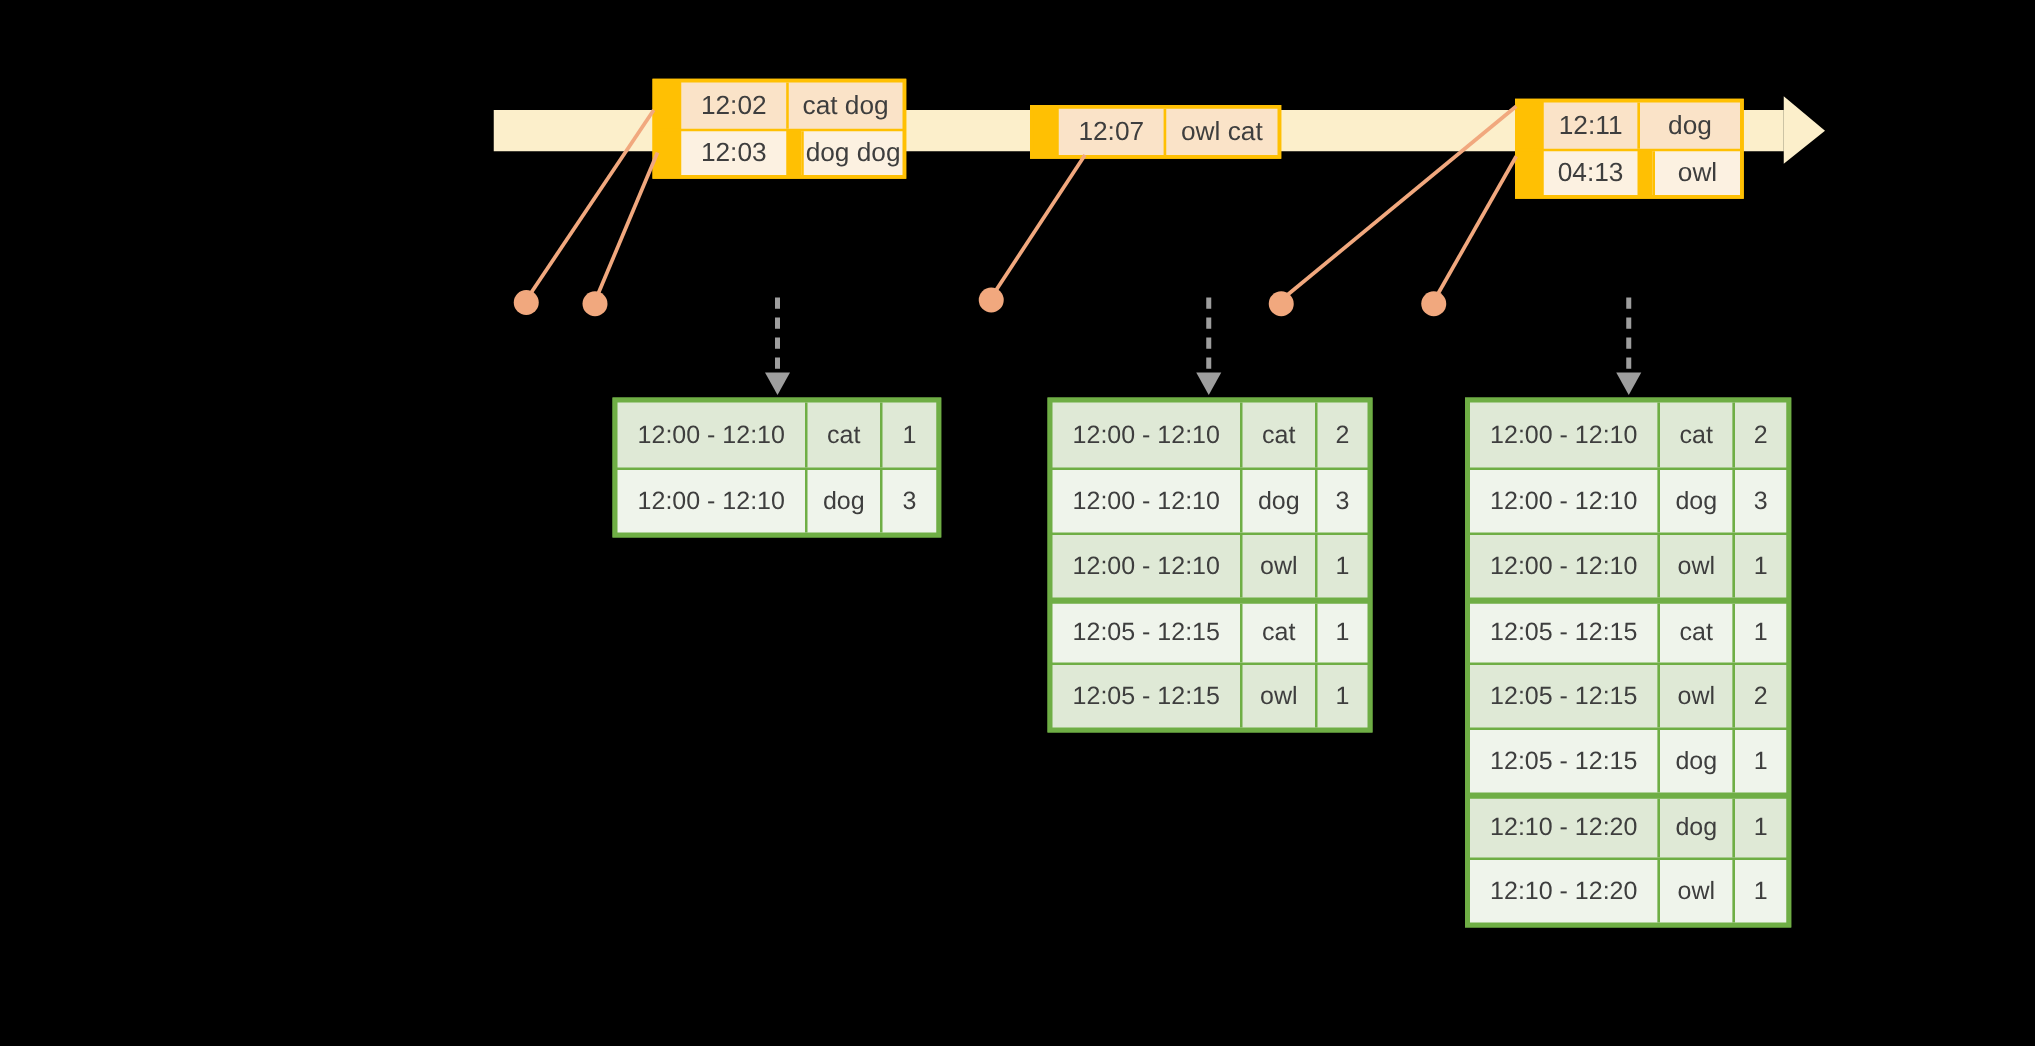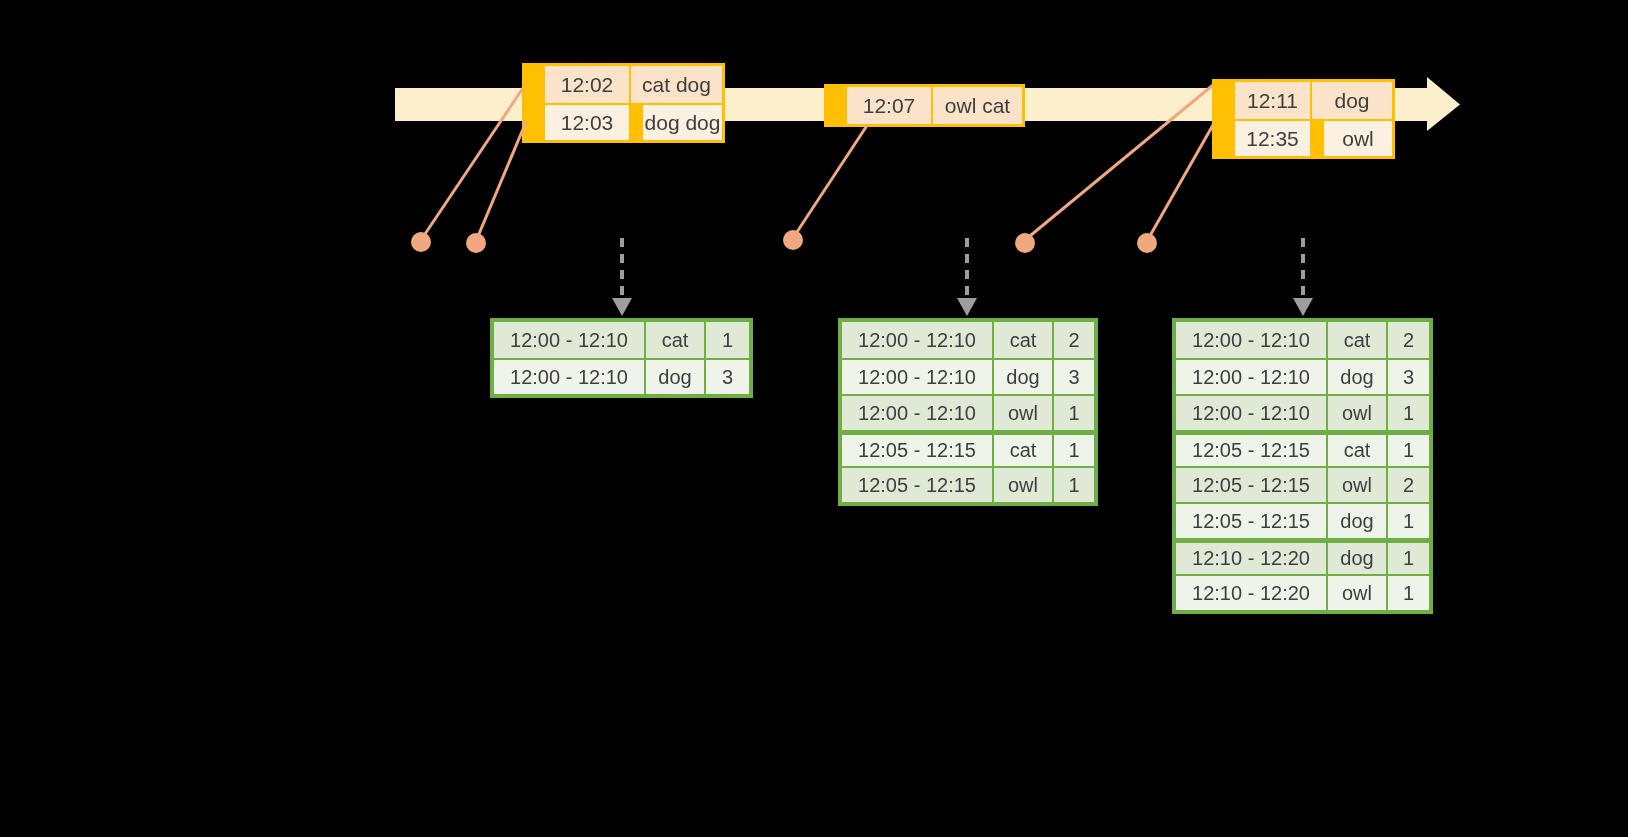--- a/index.html
+++ b/index.html
@@ -20,21 +20,21 @@
   .etab-a .event-row{grid-template-columns:84px 1fr;}
   .etab-b .event-row{grid-template-columns:84px 1fr;}
   .etab-c .event-row{grid-template-columns:75px 1fr;}
   .event-row .cell{display:flex;align-items:center;justify-content:center;font-size:21px;}
   .event-row .cell + .cell{border-left:2px solid var(--gold);}
   .event-row.peach .cell{background:var(--peach);}
   .event-row.cream .cell{background:var(--cream);}
 
   
   .result-table{position:absolute;border:4px solid var(--green);z-index:2;background:var(--green);}
-  .result-row{display:grid;grid-template-columns:150px 60px 1fr;height:36px;}
+  .result-row{display:grid;grid-template-columns:150px 60px 1fr;height:52px;}
   .result-row + .result-row{border-top:2px solid var(--green);}
   .result-row.group-start{border-top:5px solid var(--green);}
   .result-row .cell{display:flex;align-items:center;justify-content:center;font-size:20px;}
   .result-row .cell + .cell{border-left:2px solid var(--green);}
   .result-row.dark .cell{background:var(--green-dark-row);}
   .result-row.light .cell{background:var(--green-light-row);}
 
   .rtab-1{left:490px;top:318px;width:263px;}
   .rtab-2{left:838px;top:318px;width:260px;}
   .rtab-3{left:1172px;top:318px;width:261px;}
@@ -70,21 +70,21 @@
         <div class="cell">12:07</div>
         <div class="cell">owl cat</div>
       </div>
     </div>
   <div class="event-table etab-c">
       <div class="event-row peach">
         <div class="cell">12:11</div>
         <div class="cell">dog</div>
       </div>
       <div class="event-row cream">
-        <div class="cell">12:35</div>
+        <div class="cell">04:13</div>
         <div class="cell">owl</div>
       </div>
     </div>
 
   <div class="result-table rtab-1">
       <div class="result-row dark">
         <div class="cell">12:00 - 12:10</div>
         <div class="cell">cat</div>
         <div class="cell">1</div>
       </div>

